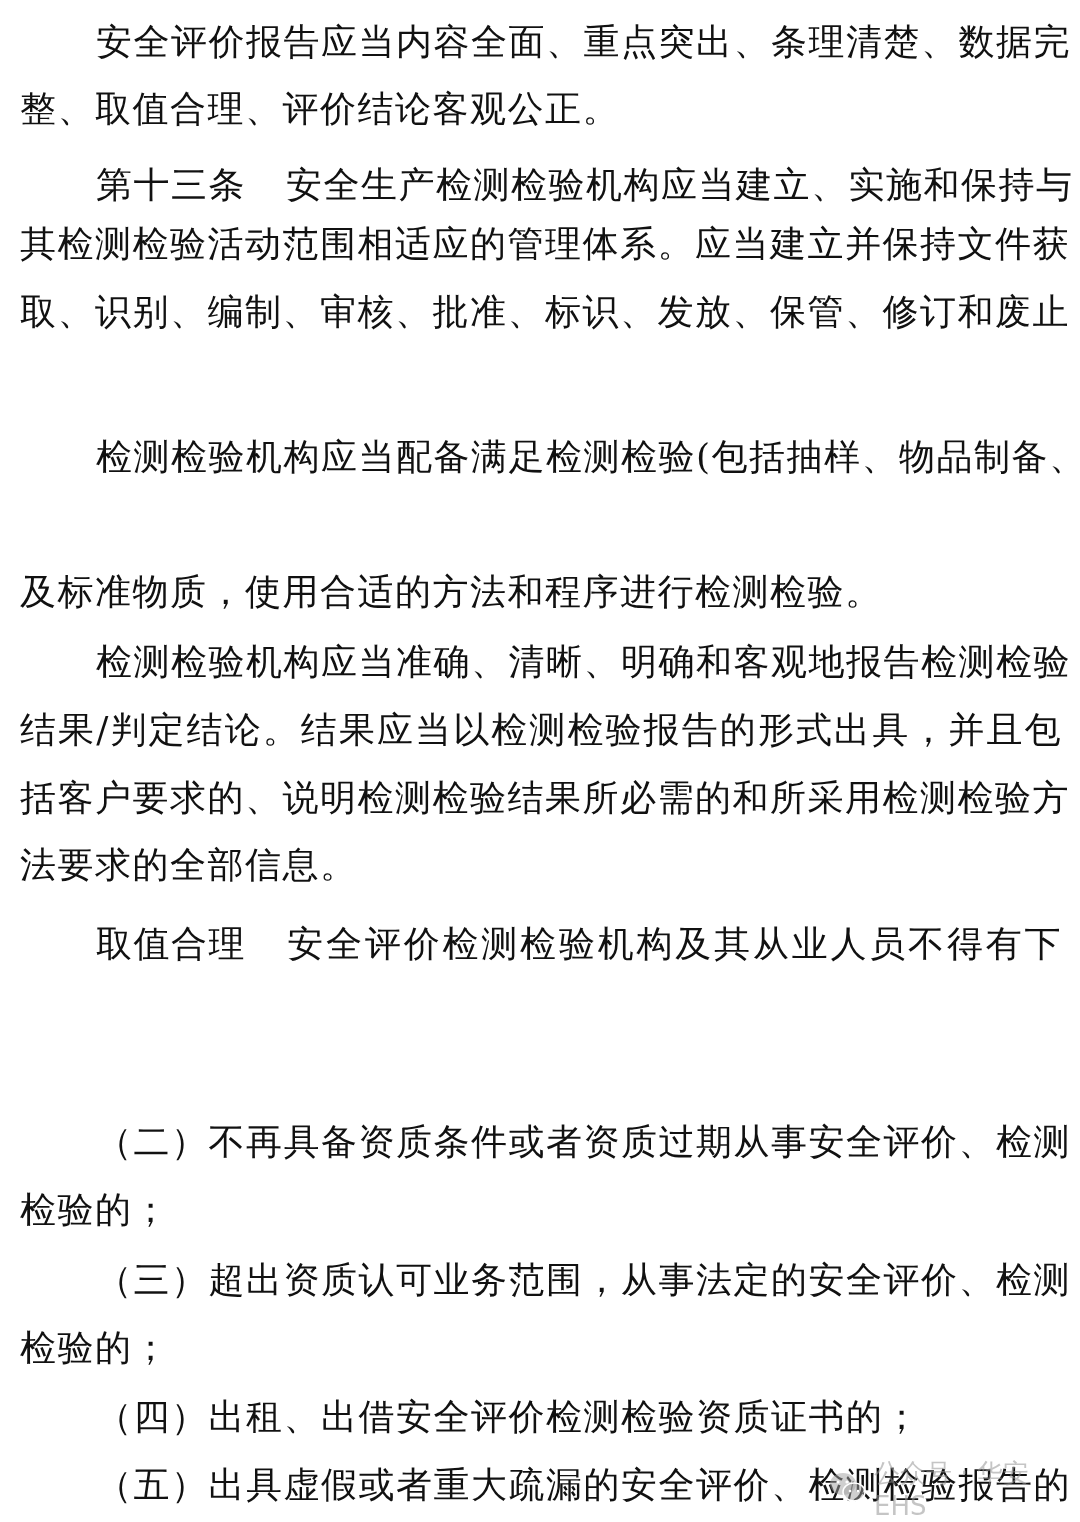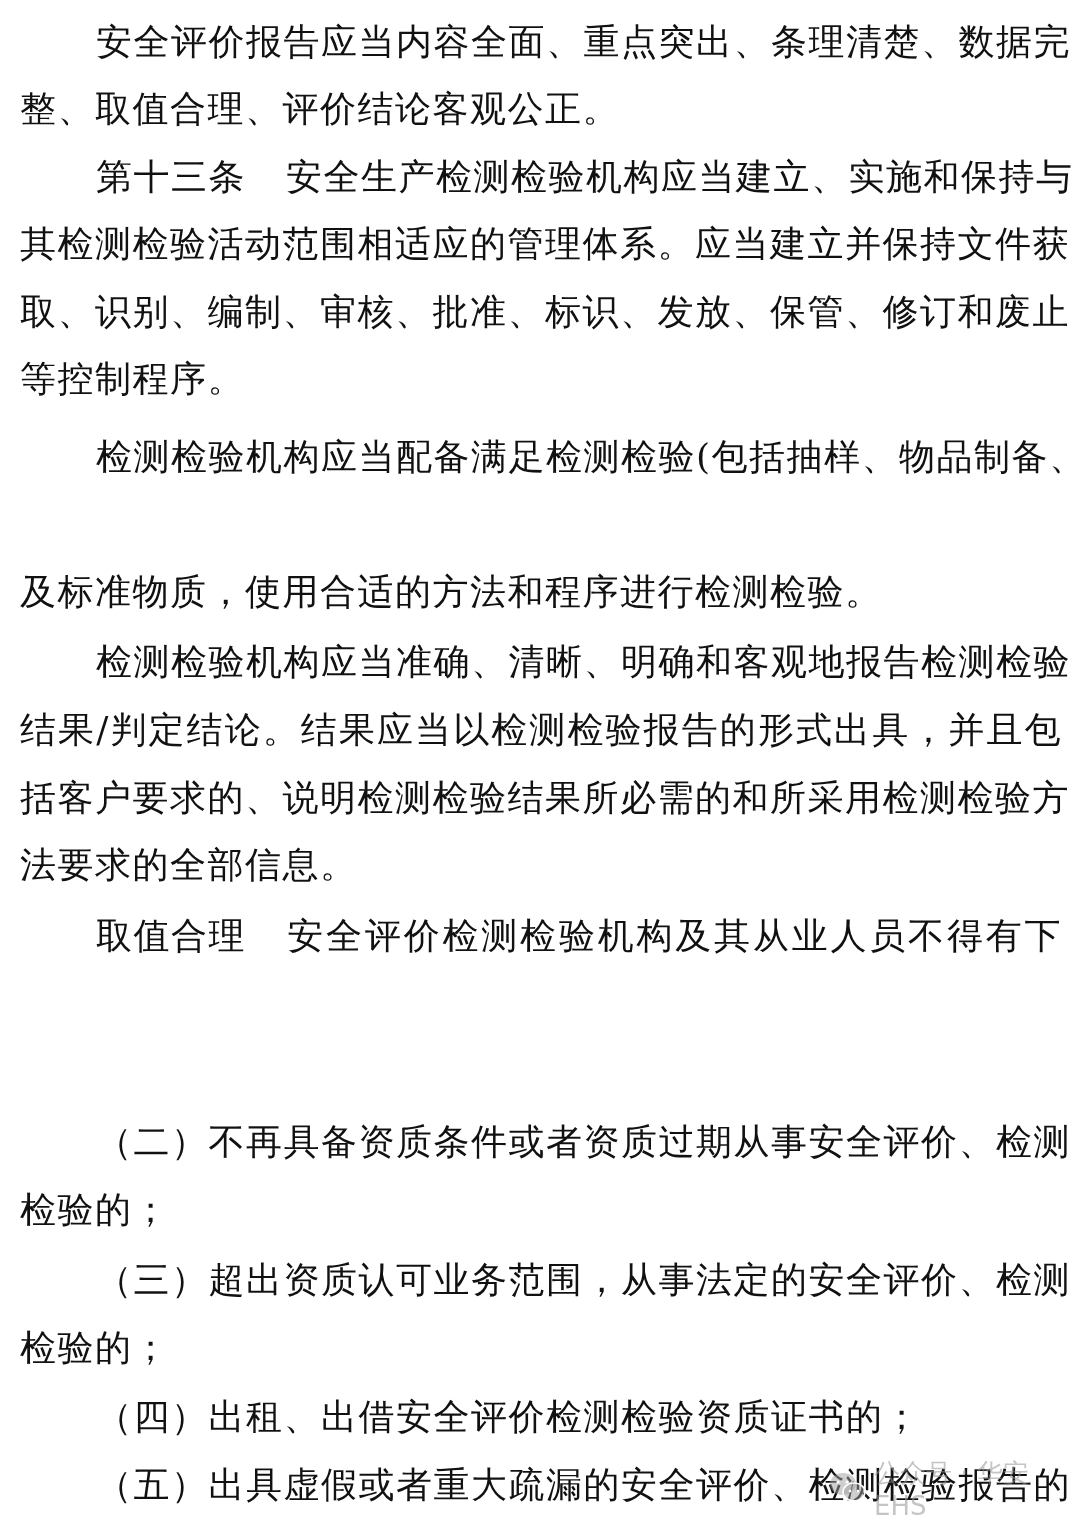--- a/index.html
+++ b/index.html
@@ -41,20 +41,21 @@
       left: 96px;
       width: 966px;
     }
     .indent-item {
       left: 96px;
       width: 966px;
     }
     .article-no {
       display: inline-block;
       margin-right: 40px;
+      margin-top: 8px;
     }
     .watermark {
       position: absolute;
       left: 828px;
       top: 1465px;
       height: 46px;
       display: flex;
       align-items: center;
       color: rgba(150,150,150,0.55);
       font-family: "DejaVu Sans", "Liberation Sans", sans-serif;
@@ -73,21 +74,20 @@
 
 <div class="page">
   <div class="line indent" style="top:20px">安全评价报告应当内容全面、重点突出、条理清楚、数据完</div>
   <div class="line last" style="top:87px">整、取值合理、评价结论客观公正。</div>
 
   <div class="line indent" style="top:155px">
     <span class="article-no">第十三条</span><span>安全生产检测检验机构应当建立、实施和保持与</span>
   </div>
   <div class="line" style="top:222px">其检测检验活动范围相适应的管理体系。应当建立并保持文件获</div>
   <div class="line" style="top:290px">取、识别、编制、审核、批准、标识、发放、保管、修订和废止</div>
-  <div class="line last" style="top:357px">等控制程序。</div>
 
   <div class="line indent" style="top:435px">检测检验机构应当配备满足检测检验(包括抽样、物品制备、</div>
   <div class="line last" style="top:570px">及标准物质，使用合适的方法和程序进行检测检验。</div>
 
   <div class="line" style="top:708px">结果/判定结论。结果应当以检测检验报告的形式出具，并且包</div>
   <div class="line indent" style="top:640px">检测检验机构应当准确、清晰、明确和客观地报告检测检验</div>
   <div class="line last" style="top:843px">法要求的全部信息。</div>
   <div class="line" style="top:776px">括客户要求的、说明检测检验结果所必需的和所采用检测检验方</div>
 
   <div class="line indent" style="top:914px">

